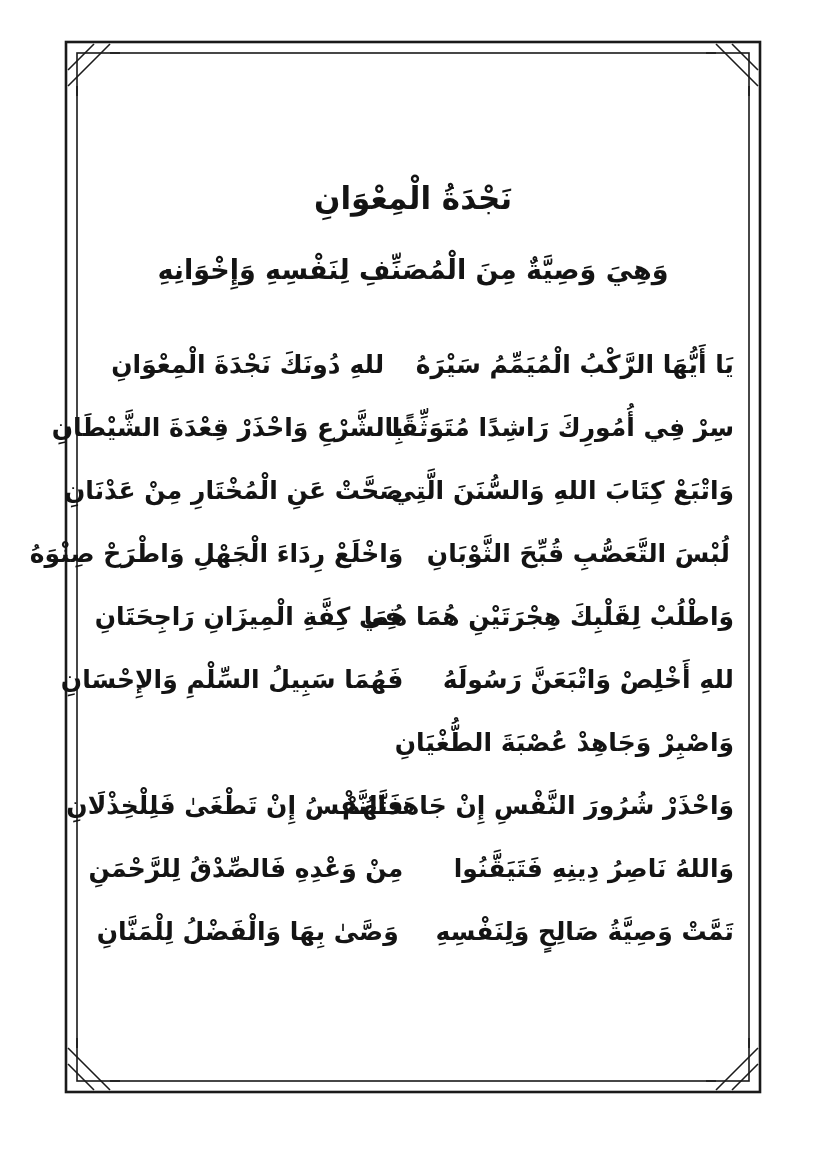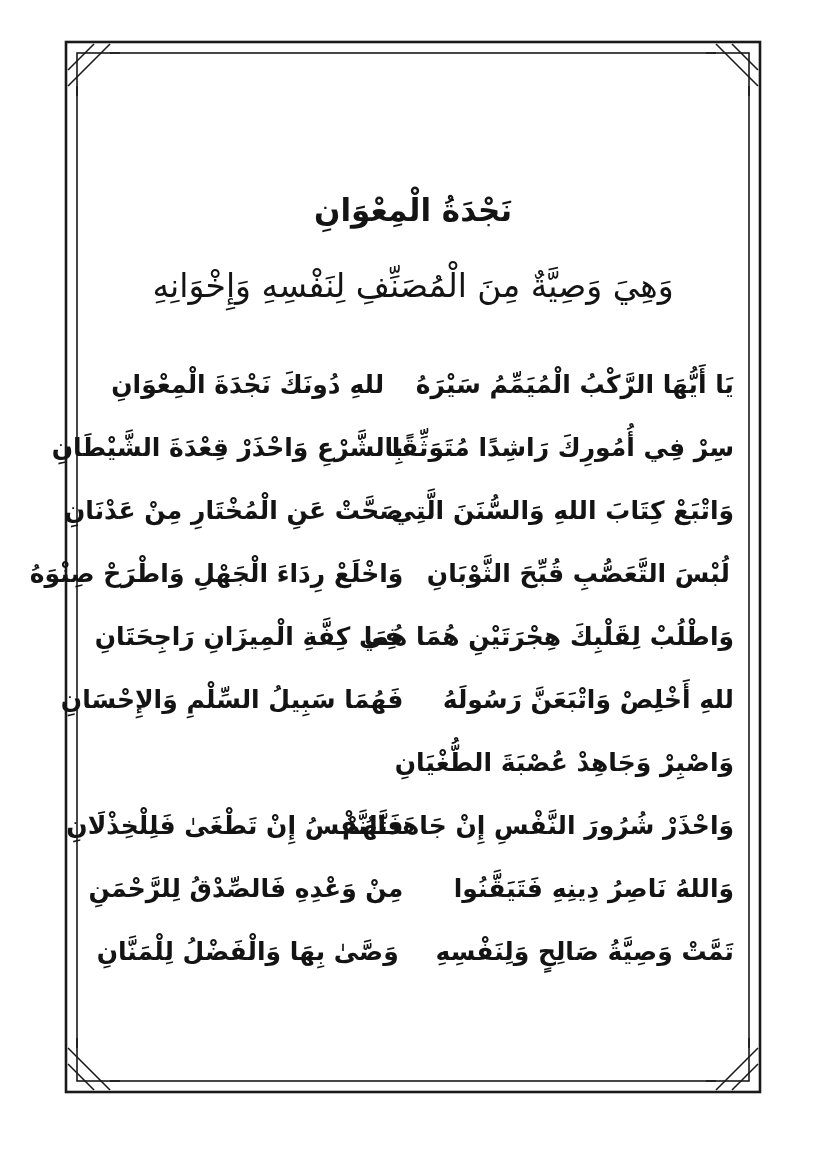--- a/index.html
+++ b/index.html
@@ -24,32 +24,31 @@
     width: 698px;
     height: 1054px;
   }
   .content {
     position: absolute;
     left: 92px;
     right: 92px;
     top: 40px;
     text-align: center;
     direction: rtl;
-    margin-top: 12px;
   }
   .poem-title {
     margin: 140px 0 0 0;
     font-size: 31px;
     font-weight: bold;
     letter-spacing: 0px;
   }
   .poem-subtitle {
     margin: 38px 0 0 0;
-    font-size: 33px;
-    font-weight: normal;
+    font-size: 27px;
+    font-weight: bold;
   }
   .verses {
     margin-top: 62px;
     direction: rtl;
   }
   .verse-row {
     display: flex;
     flex-direction: row; 
     justify-content: space-between;
     align-items: baseline;

